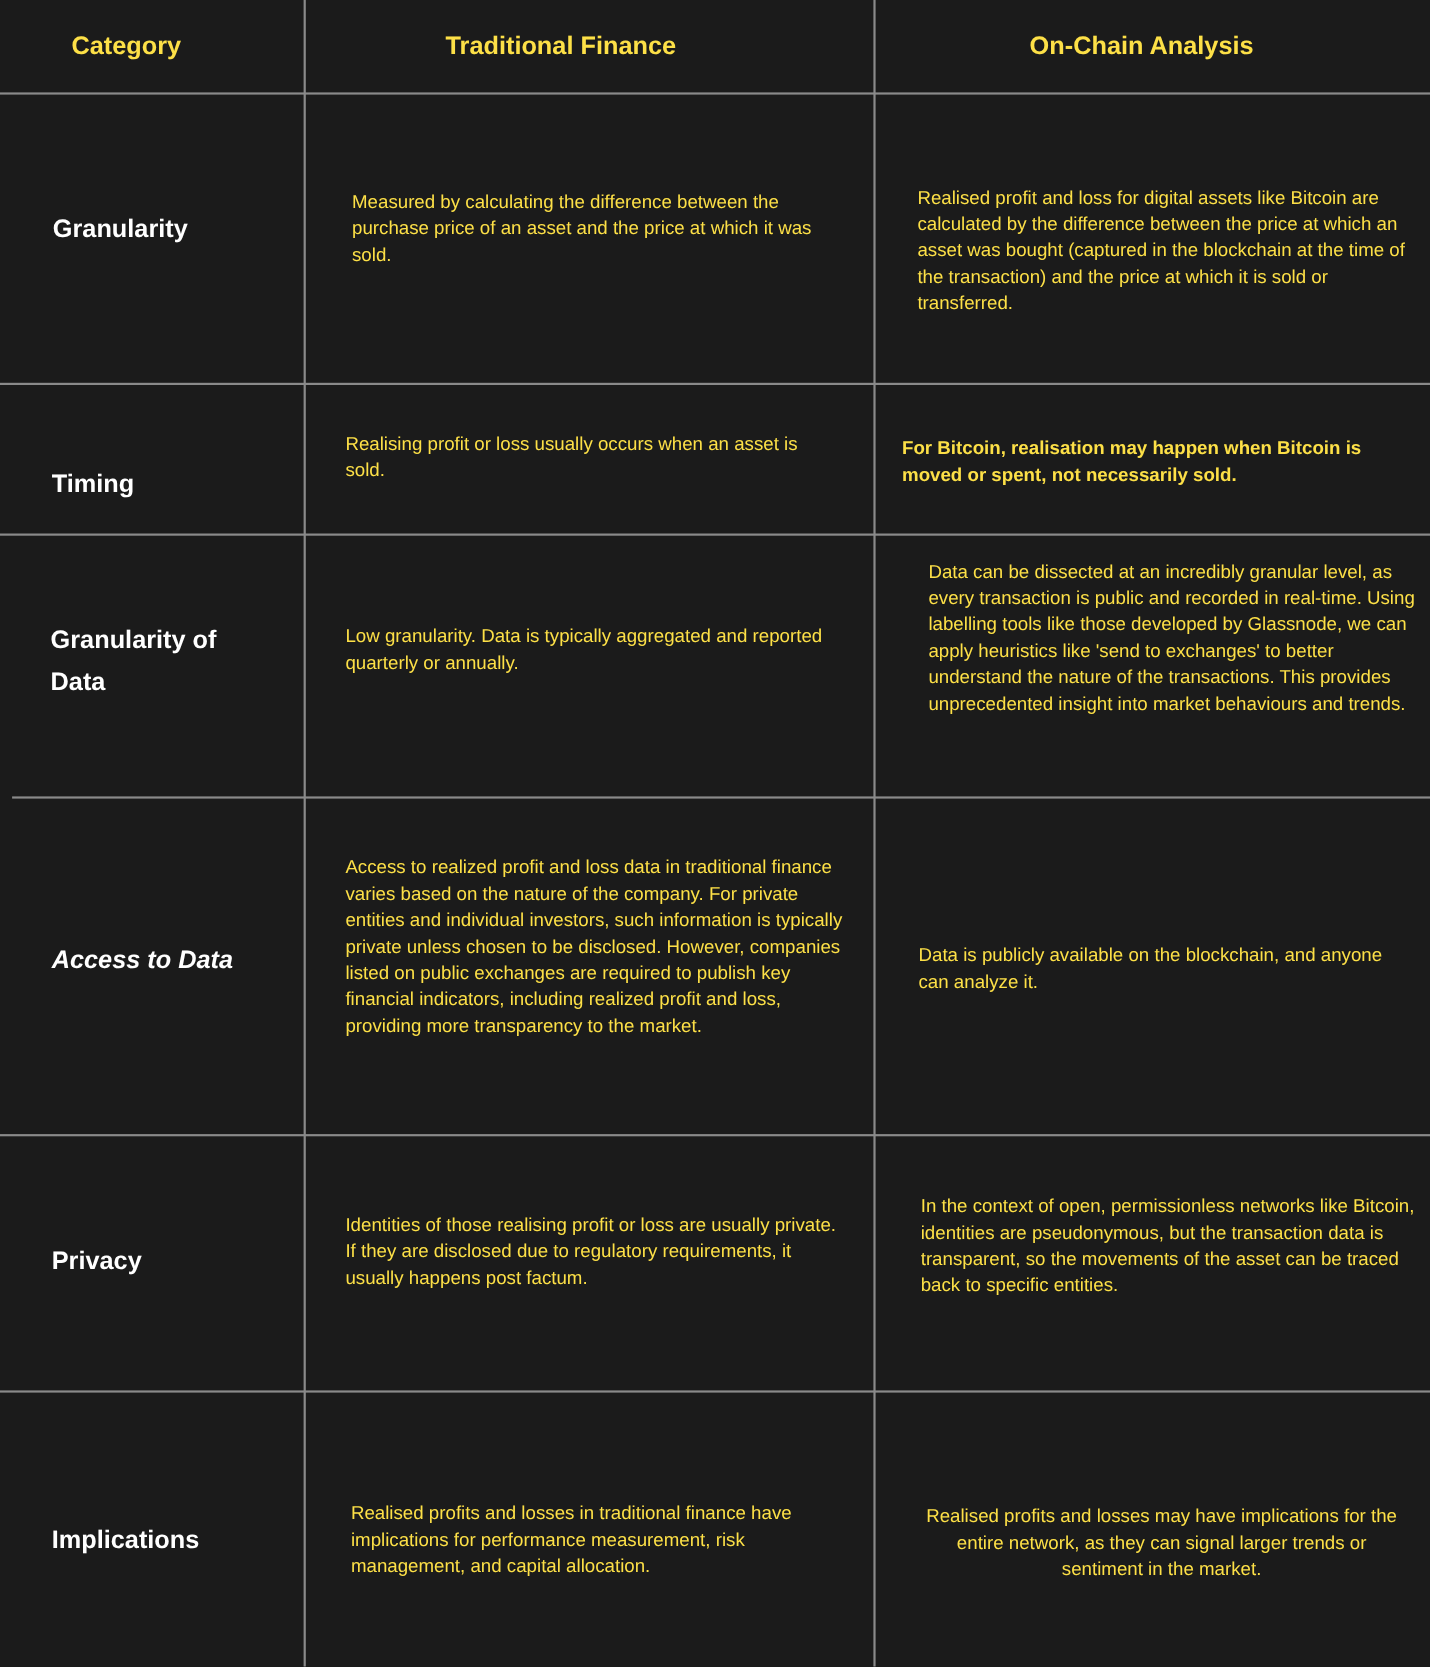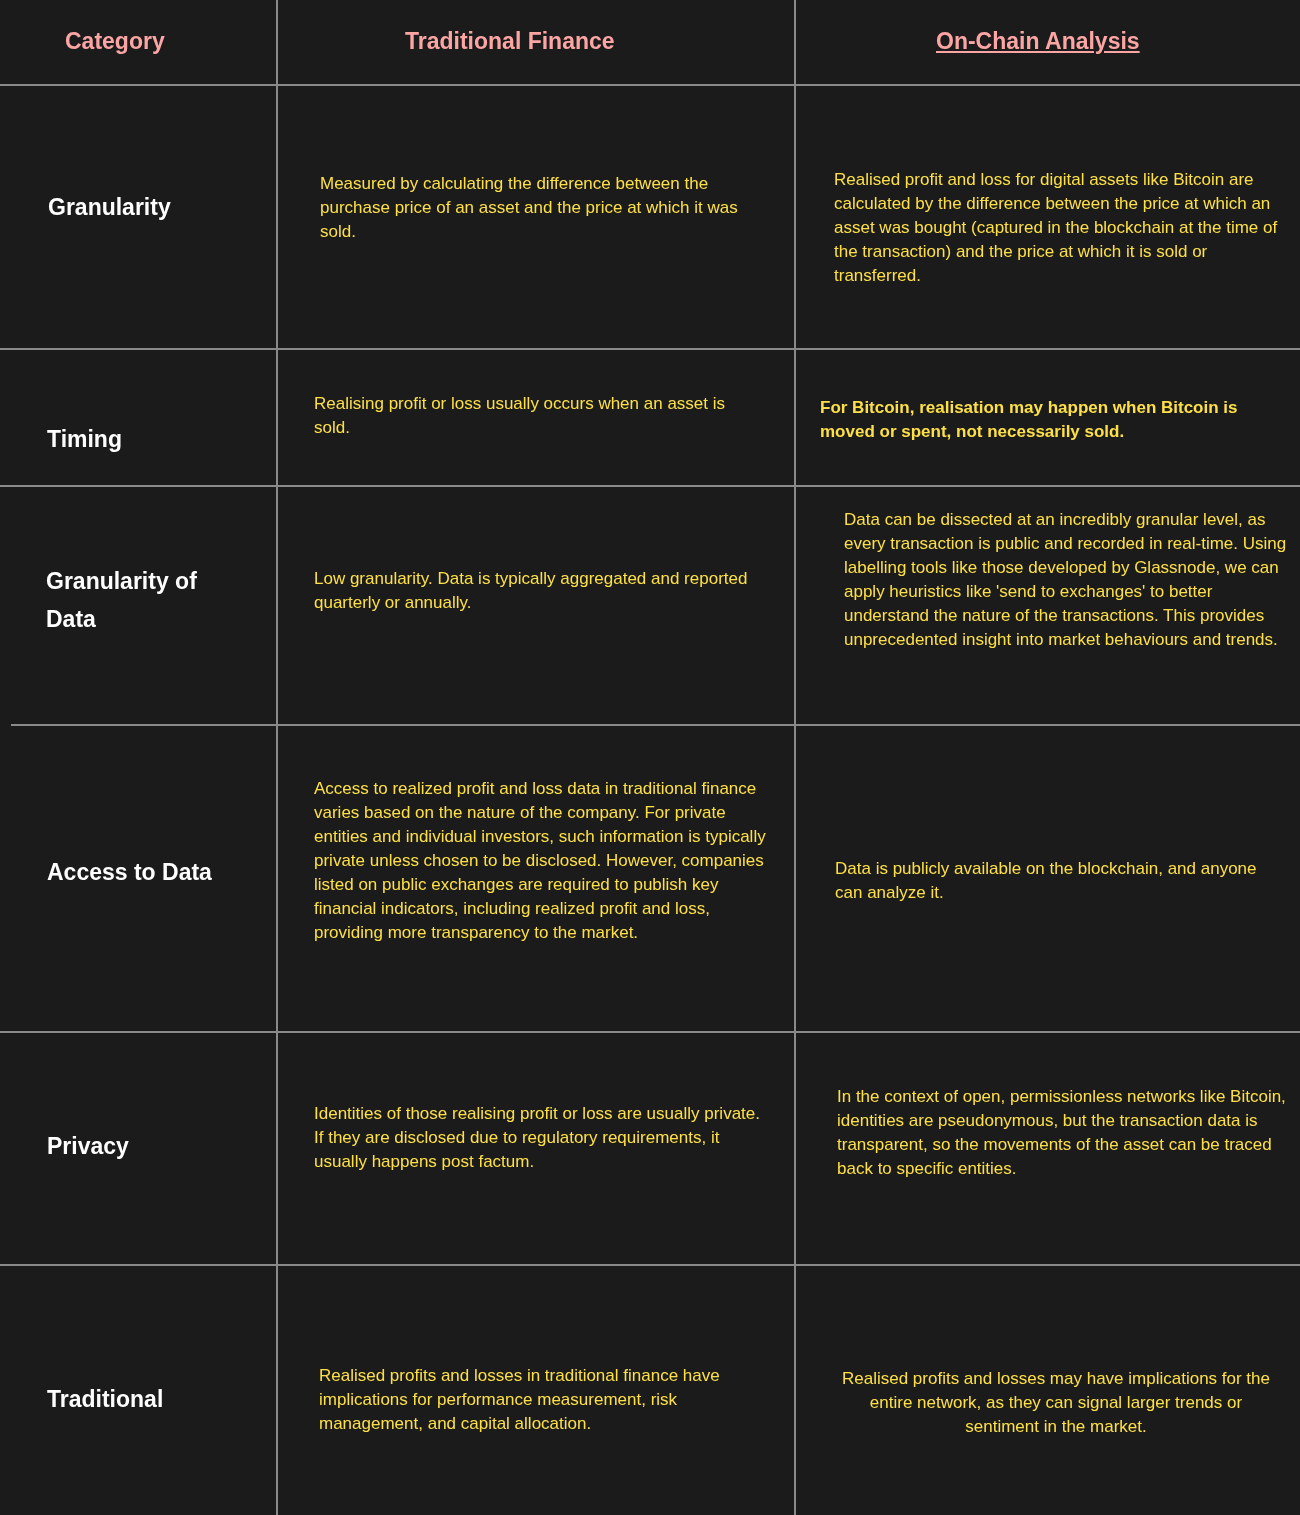--- a/index.html
+++ b/index.html
@@ -1,42 +1,42 @@
 <!DOCTYPE html>
 <html><head>
 <meta charset="utf-8">
 <style>
   html, body { margin:0; padding:0; background:#1b1b1b; }
   body { width:1300px; height:1515px; position:relative; overflow:hidden;
          font-family:"Liberation Sans", "DejaVu Sans", sans-serif; color:#ffffff; }
   .line { position:absolute; background:#8a8a8a; }
   .h { height:2px; }
   .v { width:2px; }
-  .hdr { position:absolute; top:28px; font-weight:bold; font-size:23px; color:#fca5a5; white-space:nowrap; }
+  .hdr { position:absolute; top:28px; font-weight:bold; font-size:23px; color:#fde047; white-space:nowrap; }
   .cat { position:absolute; font-weight:bold; font-size:23px; line-height:38px; color:#ffffff; }
   .txt { position:absolute; font-size:17px; line-height:24px; color:#fde047; }
 </style>
 </head>
 <body>
 
 <div>
 
   <div class="line v" style="left:276px; top:0; height:1515px;"></div>
   <div class="line v" style="left:794px; top:0; height:1515px;"></div>
   <div class="line h" style="left:0; top:84px; width:1300px;"></div>
   <div class="line h" style="left:0; top:348px; width:1300px;"></div>
   <div class="line h" style="left:0; top:485px; width:1300px;"></div>
   <div class="line h" style="left:11px; top:724px; width:1289px;"></div>
   <div class="line h" style="left:0; top:1031px; width:1300px;"></div>
   <div class="line h" style="left:0; top:1264px; width:1300px;"></div>
 
   <div>
     <div class="hdr" style="left:65px;">Category</div>
     <div class="hdr" style="left:405px;">Traditional Finance</div>
-    <div class="hdr" style="left:936px;text-decoration:underline;">On-Chain Analysis</div>
+    <div class="hdr" style="left:936px;">On-Chain Analysis</div>
   </div>
 
   <div>
     <div class="cat" style="left:48px; top:188px; width:220px;">Granularity</div>
     <div class="txt" style="left:320px; top:172px; width:440px;">Measured by calculating the difference between the purchase price of an asset and the price at which it was sold.</div>
     <div class="txt" style="left:834px; top:168px; width:456px;">Realised profit and loss for digital assets like Bitcoin are calculated by the difference between the price at which an asset was bought (captured in the blockchain at the time of the transaction) and the price at which it is sold or transferred.</div>
   </div>
 
   <div>
     <div class="cat" style="left:47px; top:420px; width:220px;">Timing</div>
@@ -44,30 +44,30 @@
     <div class="txt" style="left:820px; top:396px; width:450px;font-weight:bold;">For Bitcoin, realisation may happen when Bitcoin is moved or spent, not necessarily sold.</div>
   </div>
 
   <div>
     <div class="cat" style="left:46px; top:562px; width:180px;">Granularity of Data</div>
     <div class="txt" style="left:314px; top:567px; width:440px;">Low granularity. Data is typically aggregated and reported quarterly or annually.</div>
     <div class="txt" style="left:844px; top:508px; width:452px;">Data can be dissected at an incredibly granular level, as every transaction is public and recorded in real-time. Using labelling tools like those developed by Glassnode, we can apply heuristics like 'send to exchanges' to better understand the nature of the transactions. This provides unprecedented insight into market behaviours and trends.</div>
   </div>
 
   <div>
-    <div class="cat" style="left:47px; top:853px; width:220px;">Access to Data</div>
+    <div class="cat" style="left:47px; top:853px; width:220px;font-style:italic;">Access to Data</div>
     <div class="txt" style="left:314px; top:777px; width:456px;">Access to realized profit and loss data in traditional finance varies based on the nature of the company. For private entities and individual investors, such information is typically private unless chosen to be disclosed. However, companies listed on public exchanges are required to publish key financial indicators, including realized profit and loss, providing more transparency to the market.</div>
     <div class="txt" style="left:835px; top:857px; width:440px;">Data is publicly available on the blockchain, and anyone can analyze it.</div>
   </div>
 
   <div>
     <div class="cat" style="left:47px; top:1127px; width:220px;">Privacy</div>
     <div class="txt" style="left:314px; top:1086px; width:460px;margin-top:16px;">Identities of those realising profit or loss are usually private. If they are disclosed due to regulatory requirements, it usually happens post factum.</div>
     <div class="txt" style="left:837px; top:1085px; width:452px;">In the context of open, permissionless networks like Bitcoin, identities are pseudonymous, but the transaction data is transparent, so the movements of the asset can be traced back to specific entities.</div>
   </div>
 
   <div>
-    <div class="cat" style="left:47px; top:1380px; width:220px;">Traditional</div>
+    <div class="cat" style="left:47px; top:1380px; width:220px;">Implications</div>
     <div class="txt" style="left:319px; top:1364px; width:440px;">Realised profits and losses in traditional finance have implications for performance measurement, risk management, and capital allocation.</div>
     <div class="txt" style="left:836px; top:1367px; width:440px;text-align:center;">Realised profits and losses may have implications for the entire network, as they can signal larger trends or sentiment in the market.</div>
   </div>
 
 </div>
 
 </body></html>

